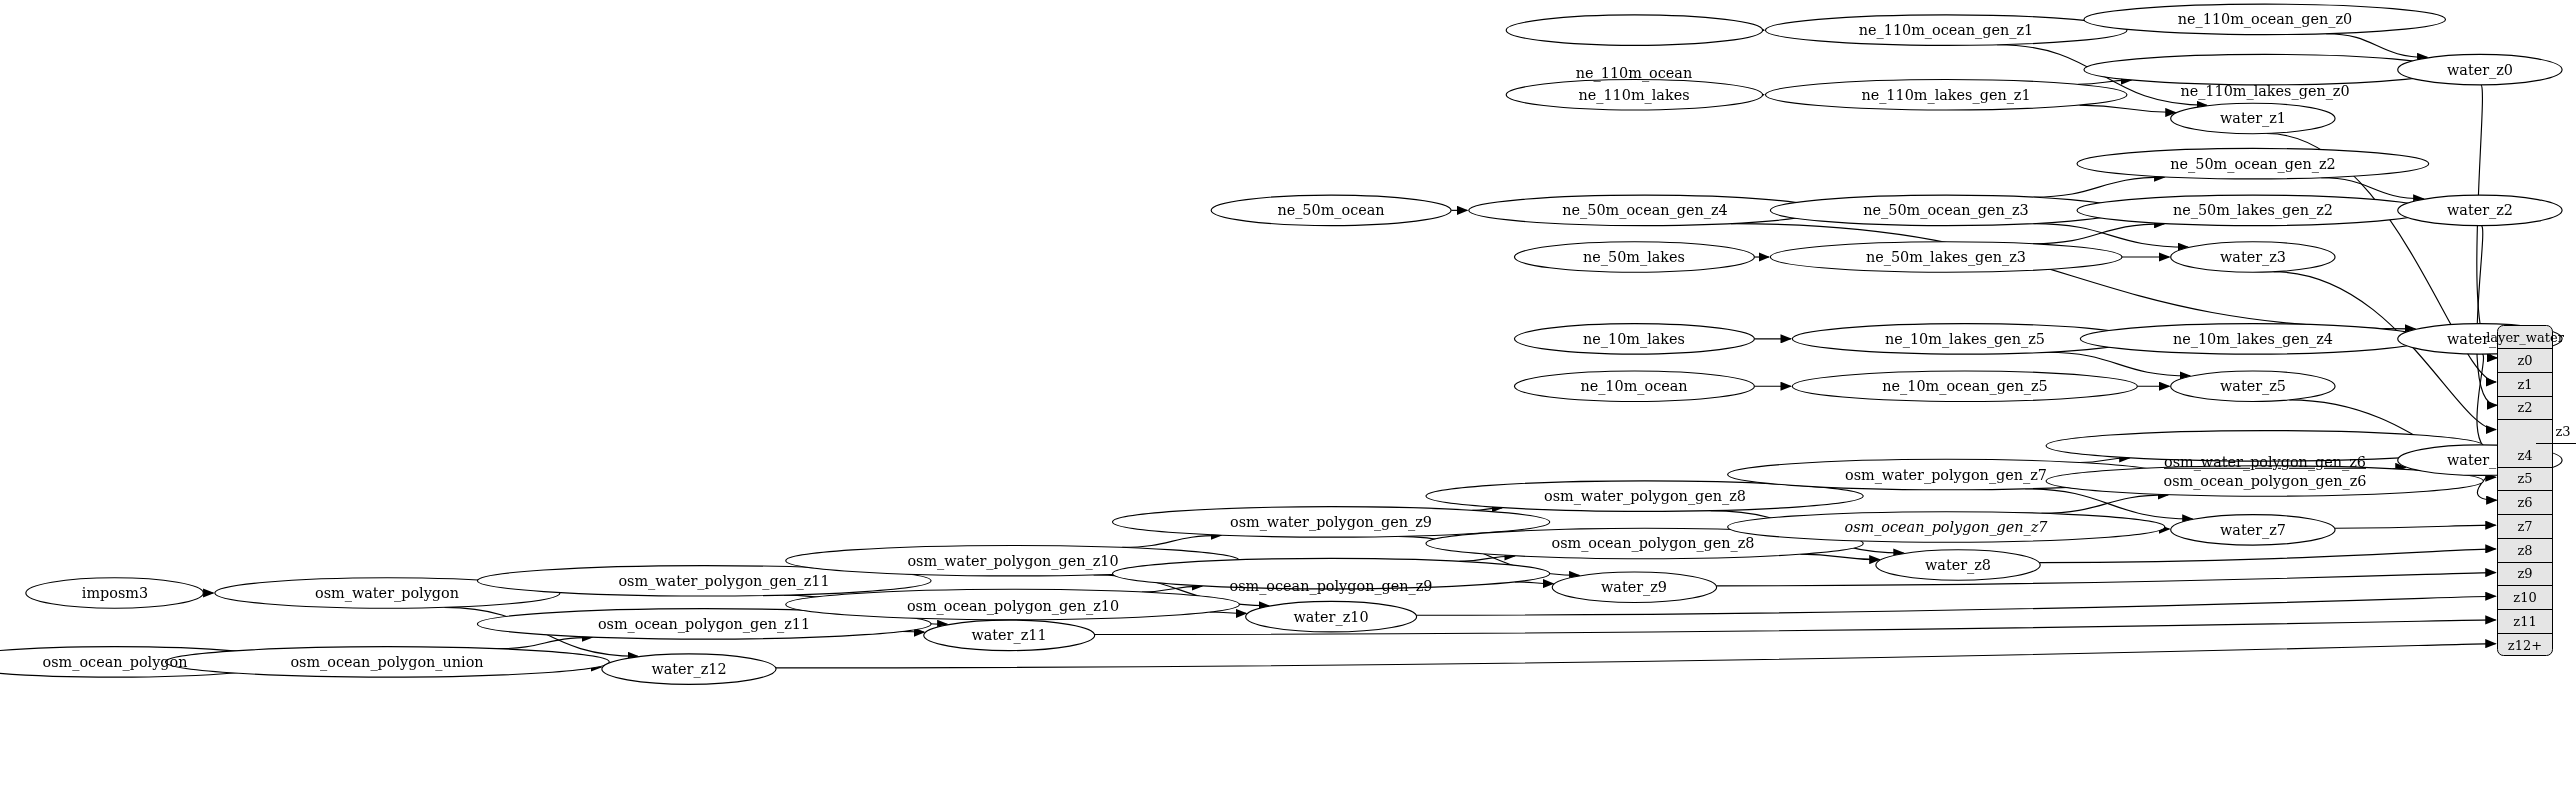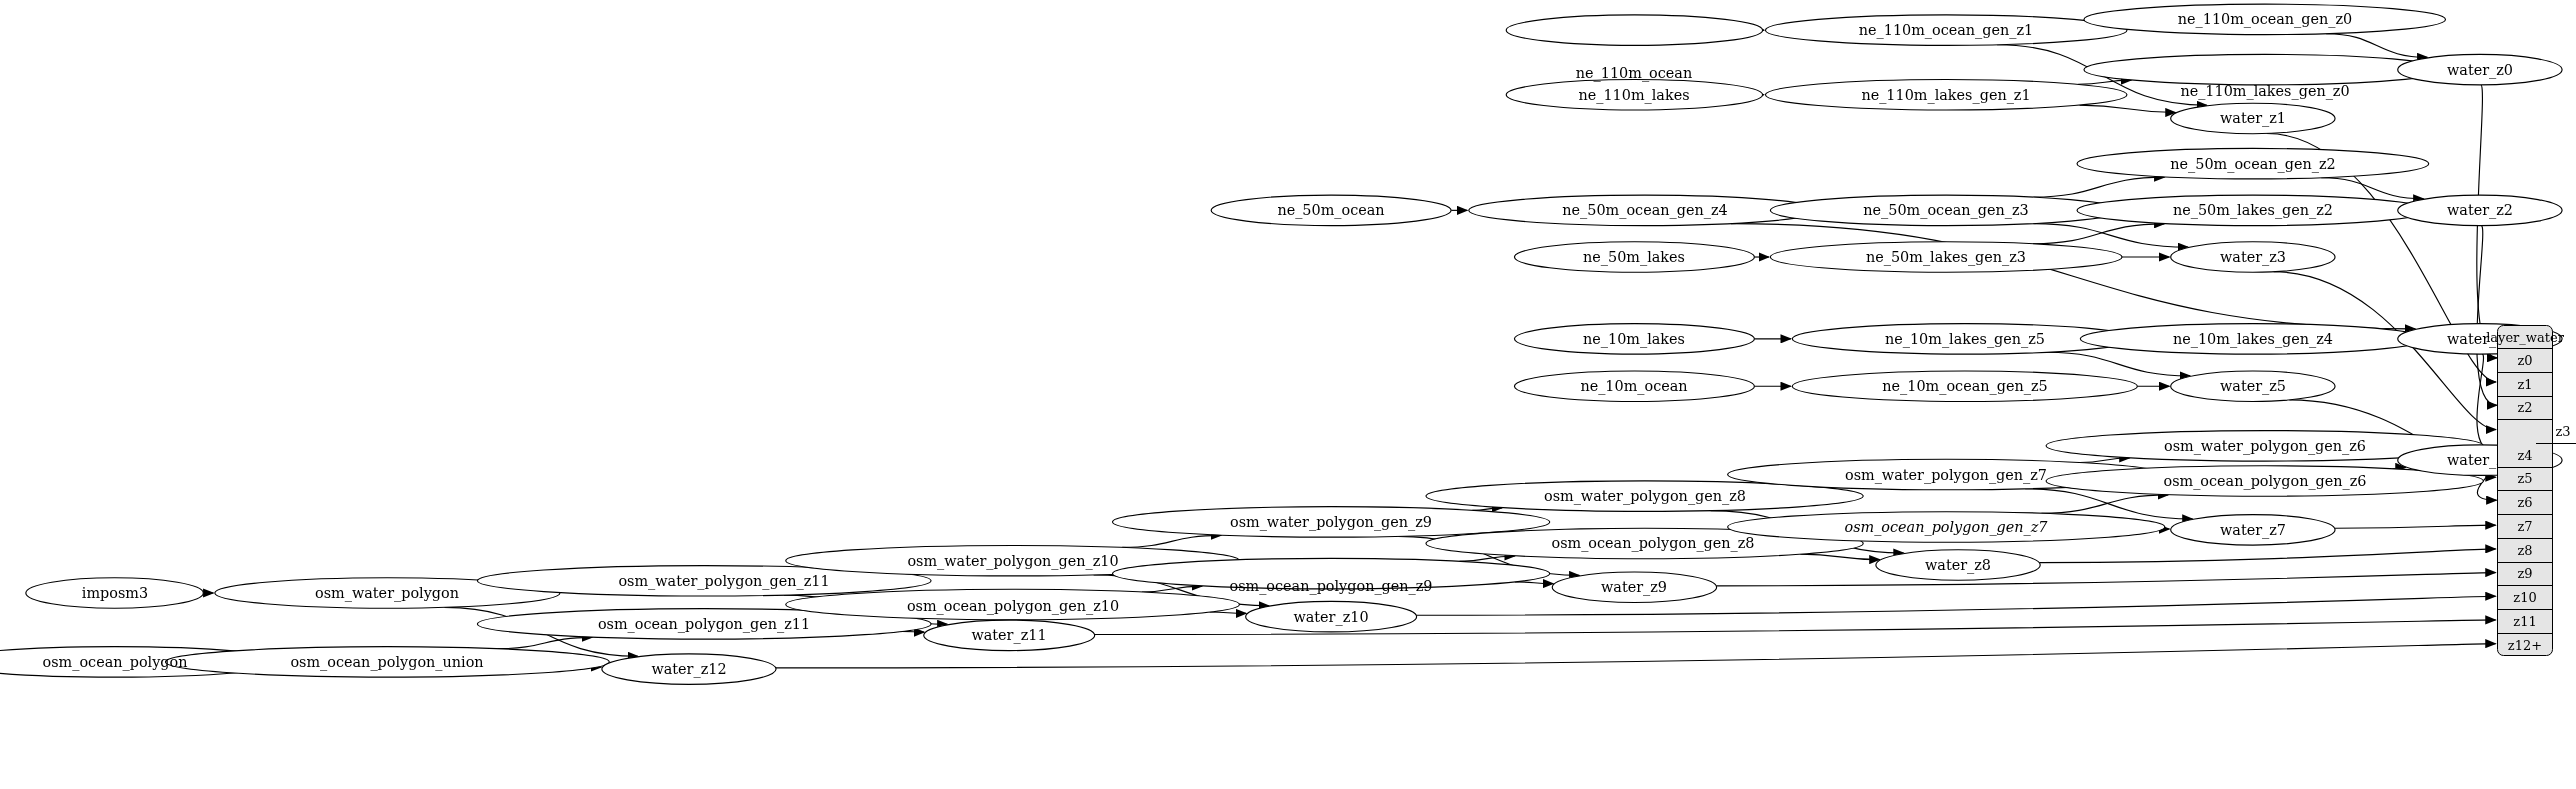--- a/index.html
+++ b/index.html
@@ -156,21 +156,21 @@
       <div class="nodeLabel" style="left: 1009px; top: 635px;">water_z11</div>
       <div class="nodeLabel" style="left: 1331px; top: 522px;">osm_water_polygon_gen_z9</div>
       <div class="nodeLabel" style="left: 1331px; top: 574px; margin-top: 12px;">osm_ocean_polygon_gen_z9</div>
       <div class="nodeLabel" style="left: 1331px; top: 617px;">water_z10</div>
       <div class="nodeLabel" style="left: 1645px; top: 496px;">osm_water_polygon_gen_z8</div>
       <div class="nodeLabel" style="left: 1645px; top: 543px; margin-left: 8px;">osm_ocean_polygon_gen_z8</div>
       <div class="nodeLabel" style="left: 1634px; top: 587px;">water_z9</div>
       <div class="nodeLabel" style="left: 1946px; top: 475px;">osm_water_polygon_gen_z7</div>
       <div class="nodeLabel" style="left: 1946px; top: 527px; font-style: italic;">osm_ocean_polygon_gen_z7</div>
       <div class="nodeLabel" style="left: 1958px; top: 565px;">water_z8</div>
-      <div class="nodeLabel" style="left: 2265px; top: 446px;">osm_water_polygon_gen_z6</div>
+      <div class="nodeLabel" style="left: 2265px; top: 462px; text-decoration: underline;">osm_water_polygon_gen_z6</div>
       <div class="nodeLabel" style="left: 2265px; top: 481px;">osm_ocean_polygon_gen_z6</div>
       <div class="nodeLabel" style="left: 2253px; top: 530px;">water_z7</div>
       <div class="nodeLabel" style="left: 2480px; top: 460px;">water_z6</div>
       <div class="nodeLabel" style="left: 1634px; top: 339px;">ne_10m_lakes</div>
       <div class="nodeLabel" style="left: 1965px; top: 339px;">ne_10m_lakes_gen_z5</div>
       <div class="nodeLabel" style="left: 2253px; top: 339px;">ne_10m_lakes_gen_z4</div>
       <div class="nodeLabel" style="left: 1634px; top: 386px;">ne_10m_ocean</div>
       <div class="nodeLabel" style="left: 1965px; top: 386px;">ne_10m_ocean_gen_z5</div>
       <div class="nodeLabel" style="left: 2253px; top: 386px;">water_z5</div>
       <div class="nodeLabel" style="left: 2480px; top: 339px;">water_z4</div>

